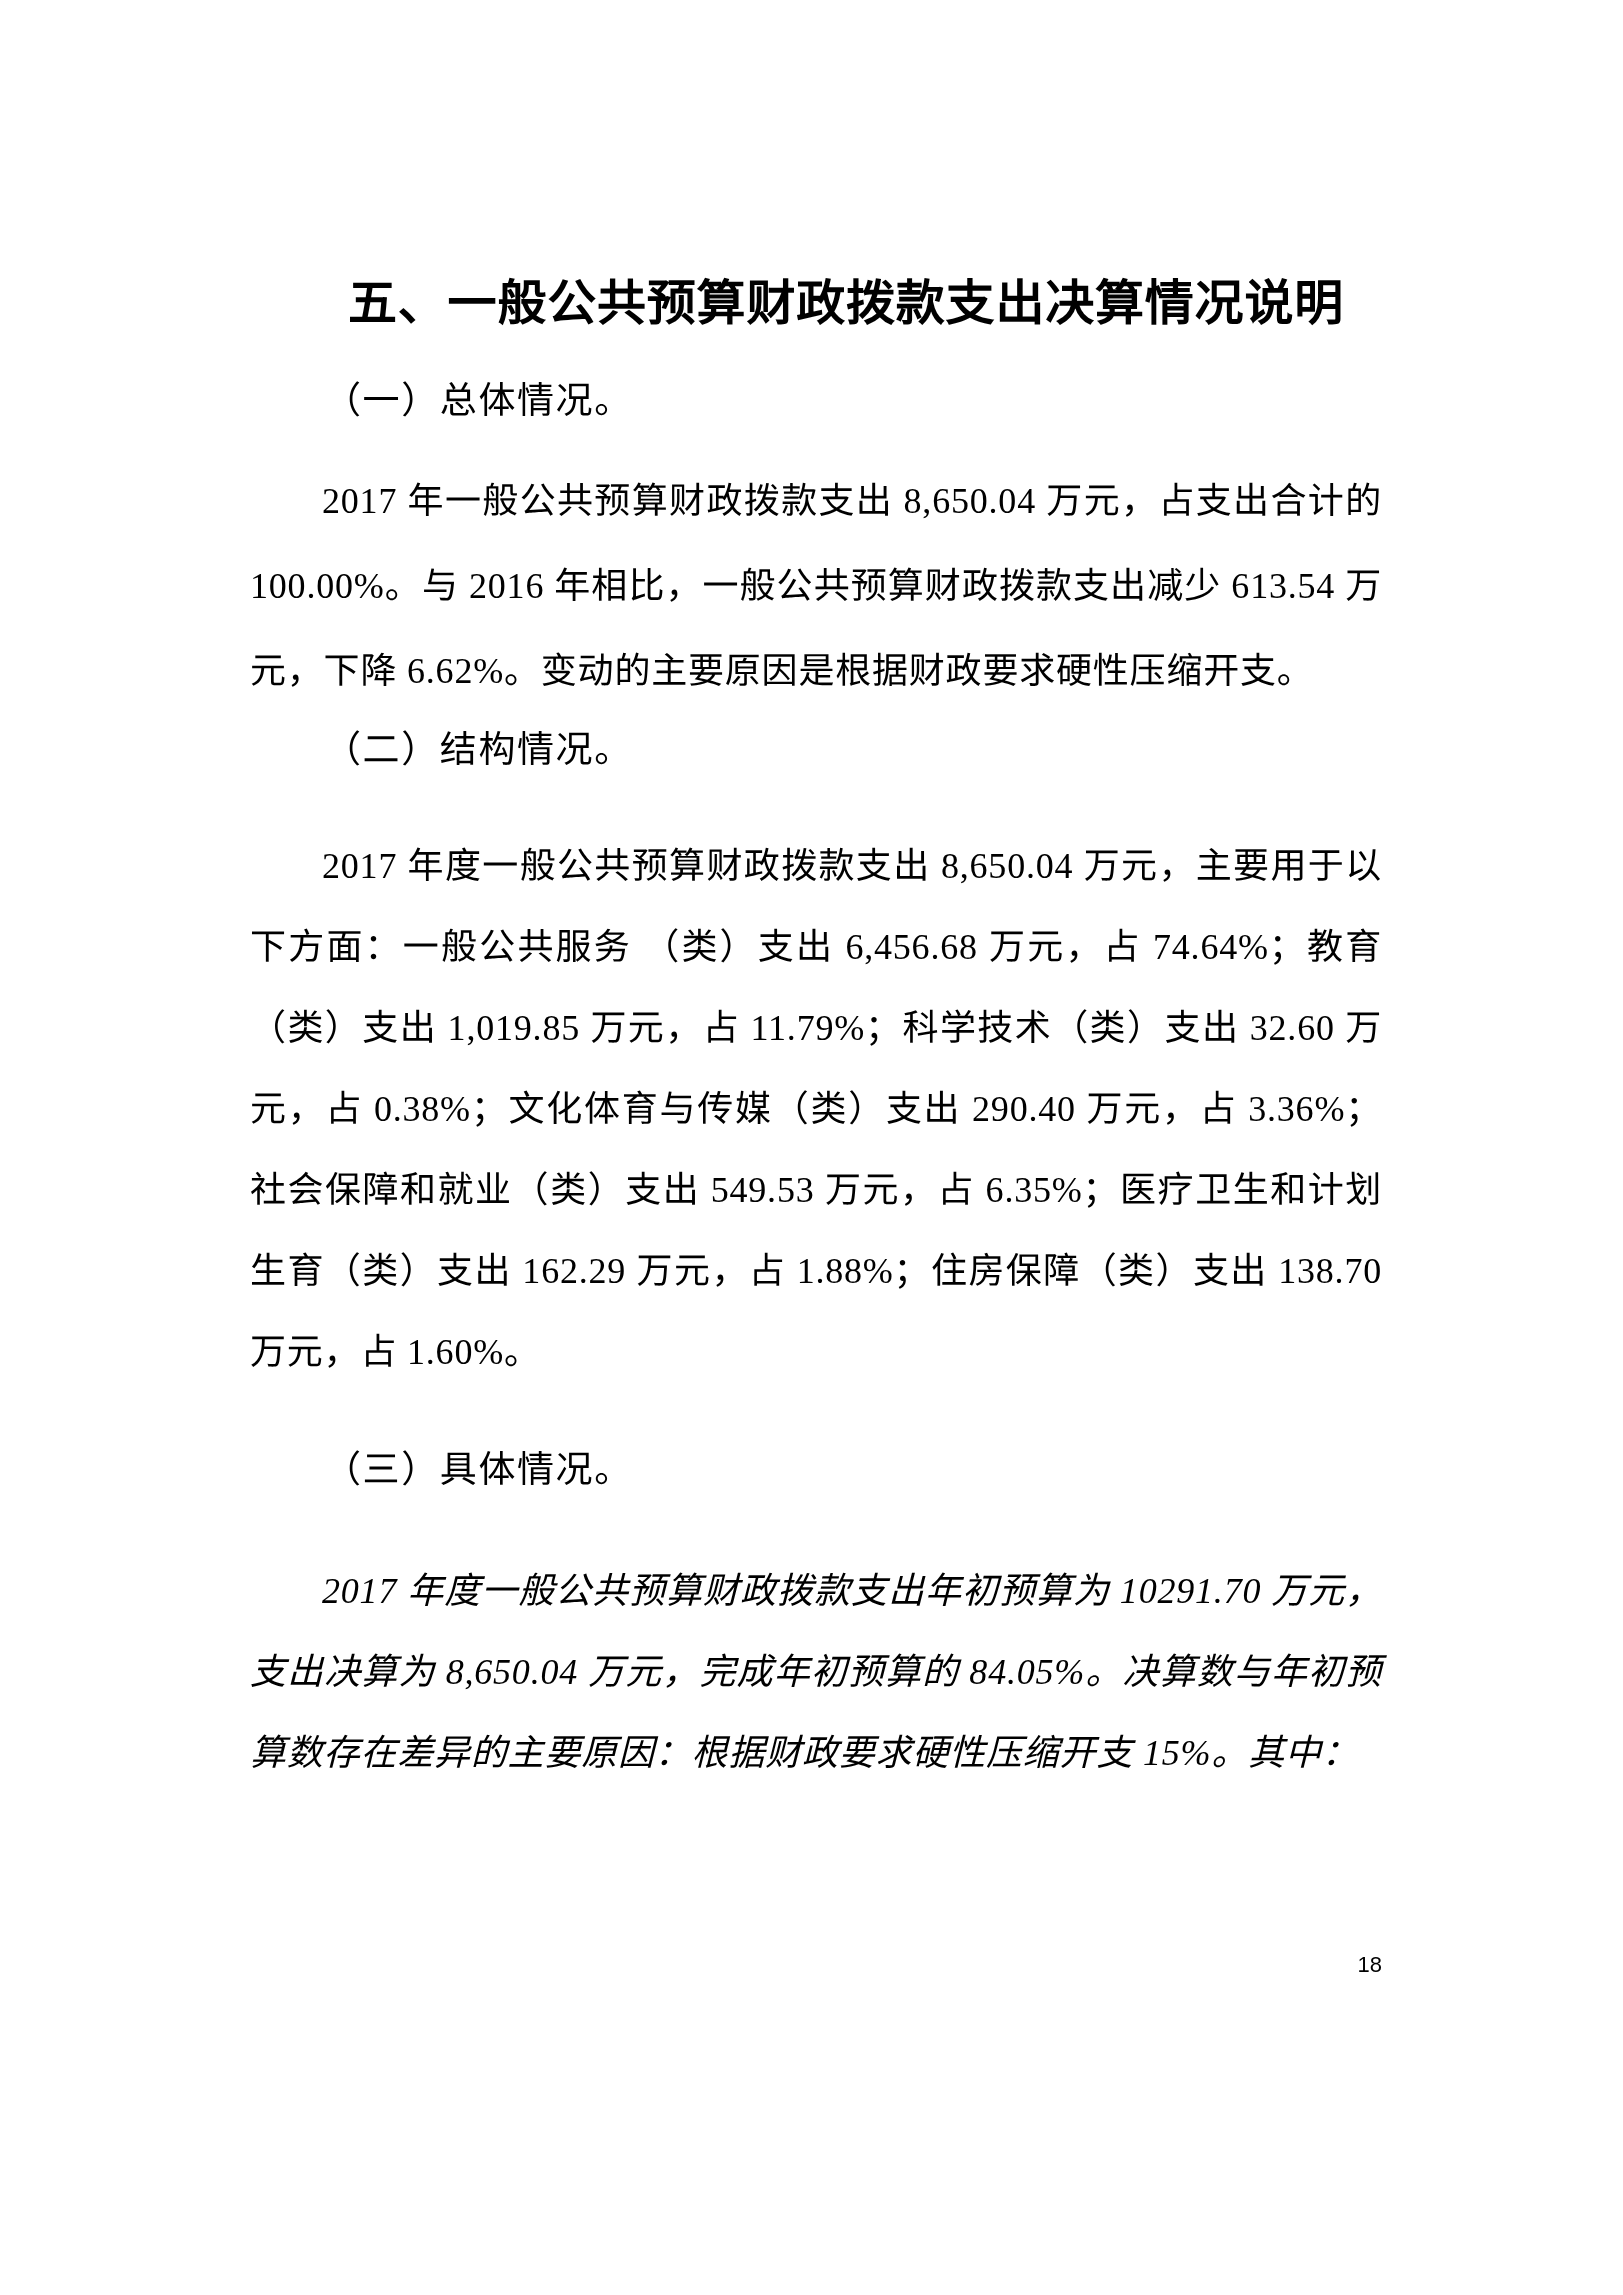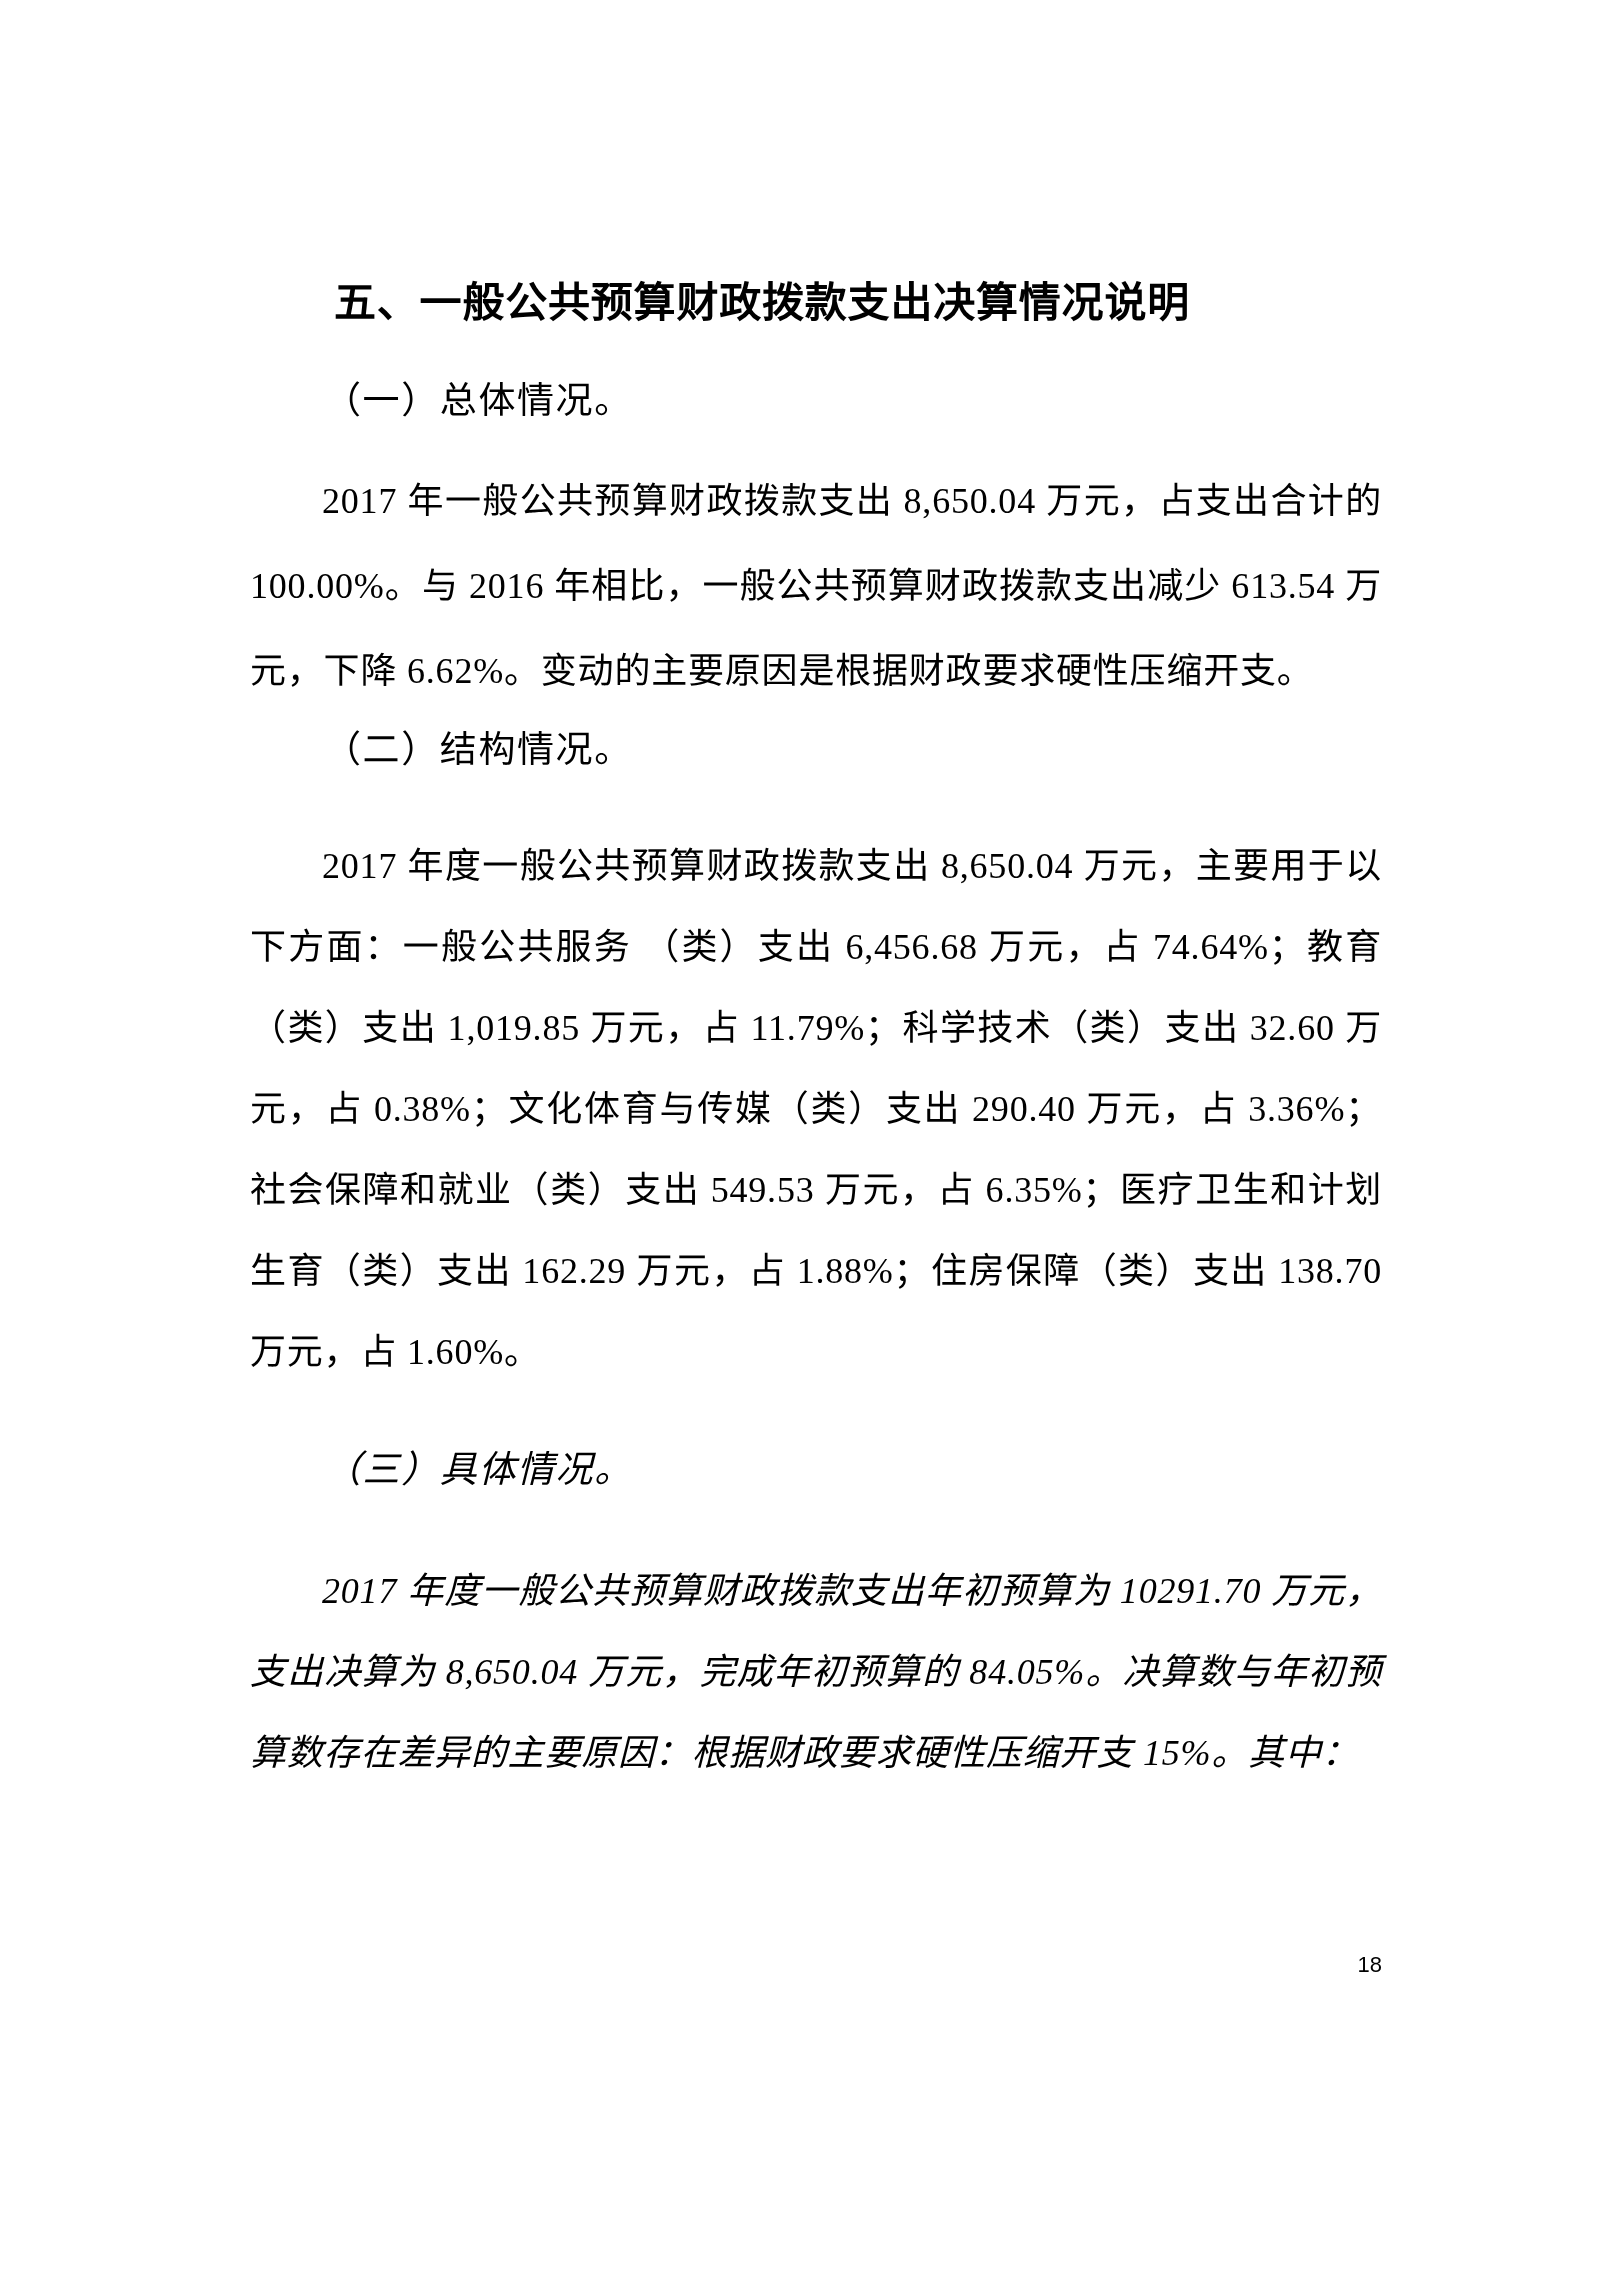--- a/index.html
+++ b/index.html
@@ -18,38 +18,38 @@
   .content {
     position: absolute;
     left: 250px;
     top: 0;
     width: 1132px;
   }
   .doc-title {
     margin: 276px 0 0 0;
     font-family: "Liberation Sans", "DejaVu Sans", sans-serif;
     font-weight: bold;
-    font-size: 42px;
+    font-size: 49px;
     line-height: 54px;
     text-indent: 2em;
     letter-spacing: 0.8px;
     white-space: nowrap;
   }
   .sec-heading {
     margin: 0;
     font-family: "Liberation Serif", "DejaVu Serif", serif;
     font-weight: normal;
     font-size: 37px;
     line-height: 49px;
     text-indent: 2em;
     letter-spacing: 1.6px;
   }
   .sec-heading.h-1 { margin-top: 46px; }
   .sec-heading.h-2 { margin-top: 11.4px; }
-  .sec-heading.h-3 { margin-top: 52px; font-style: italic; }
+  .sec-heading.h-3 { margin-top: 52px; }
   .body-para {
     margin: 0;
     font-family: "Liberation Serif", "DejaVu Serif", serif;
     font-size: 36px;
     text-align: justify;
     text-justify: inter-ideograph;
     text-indent: 2em;
     letter-spacing: 0.8px;
   }
   .body-para.p-1 { margin-top: 34px; line-height: 85px; }

